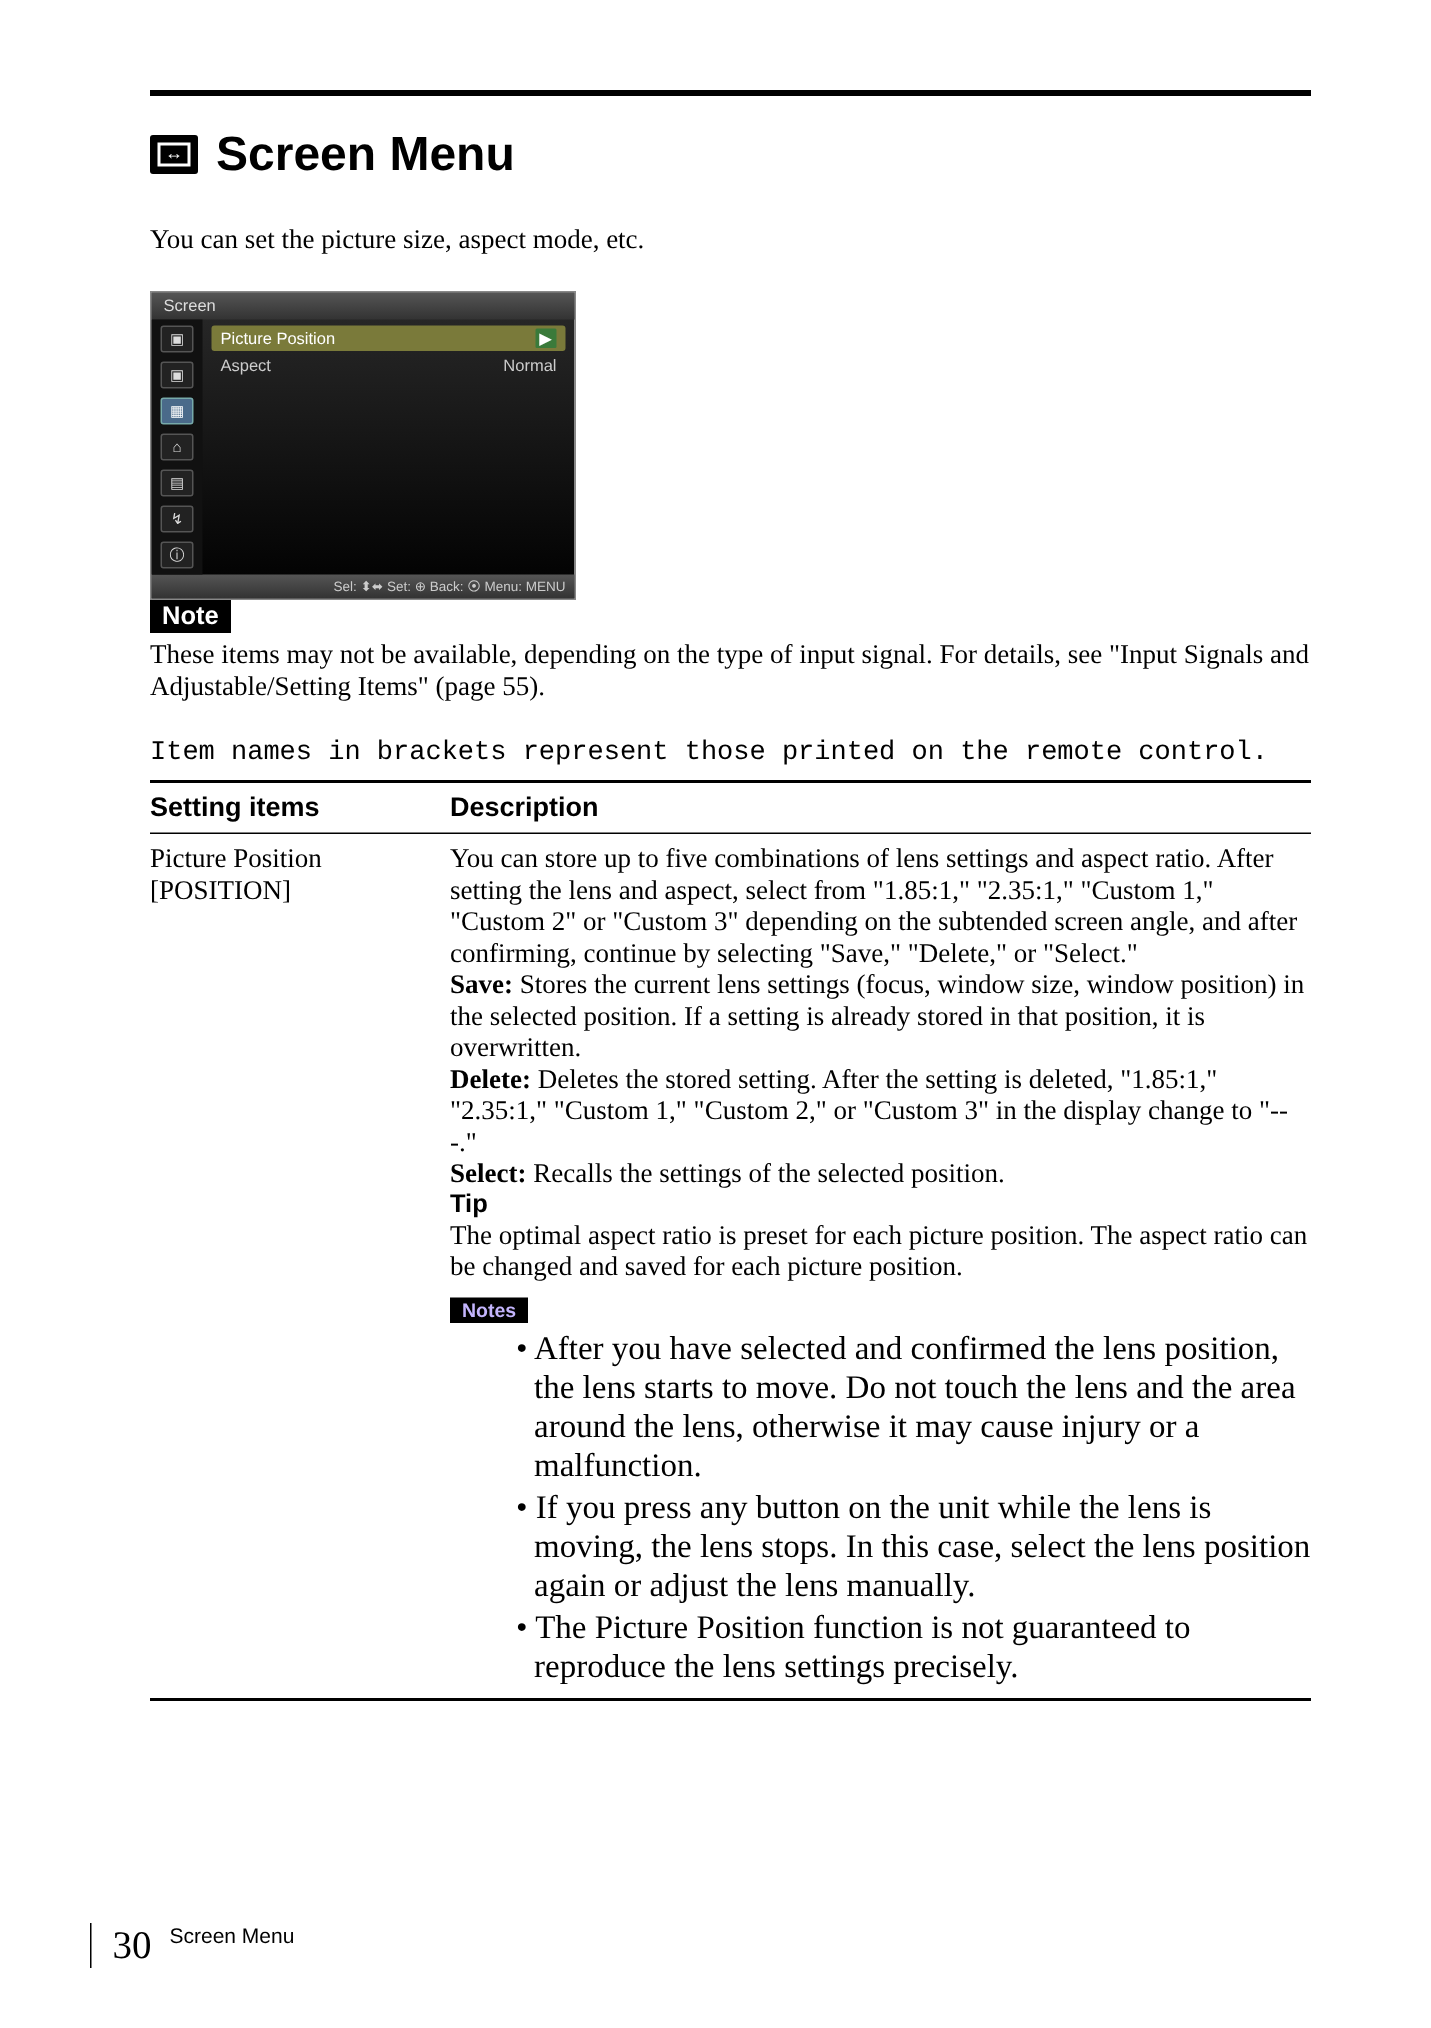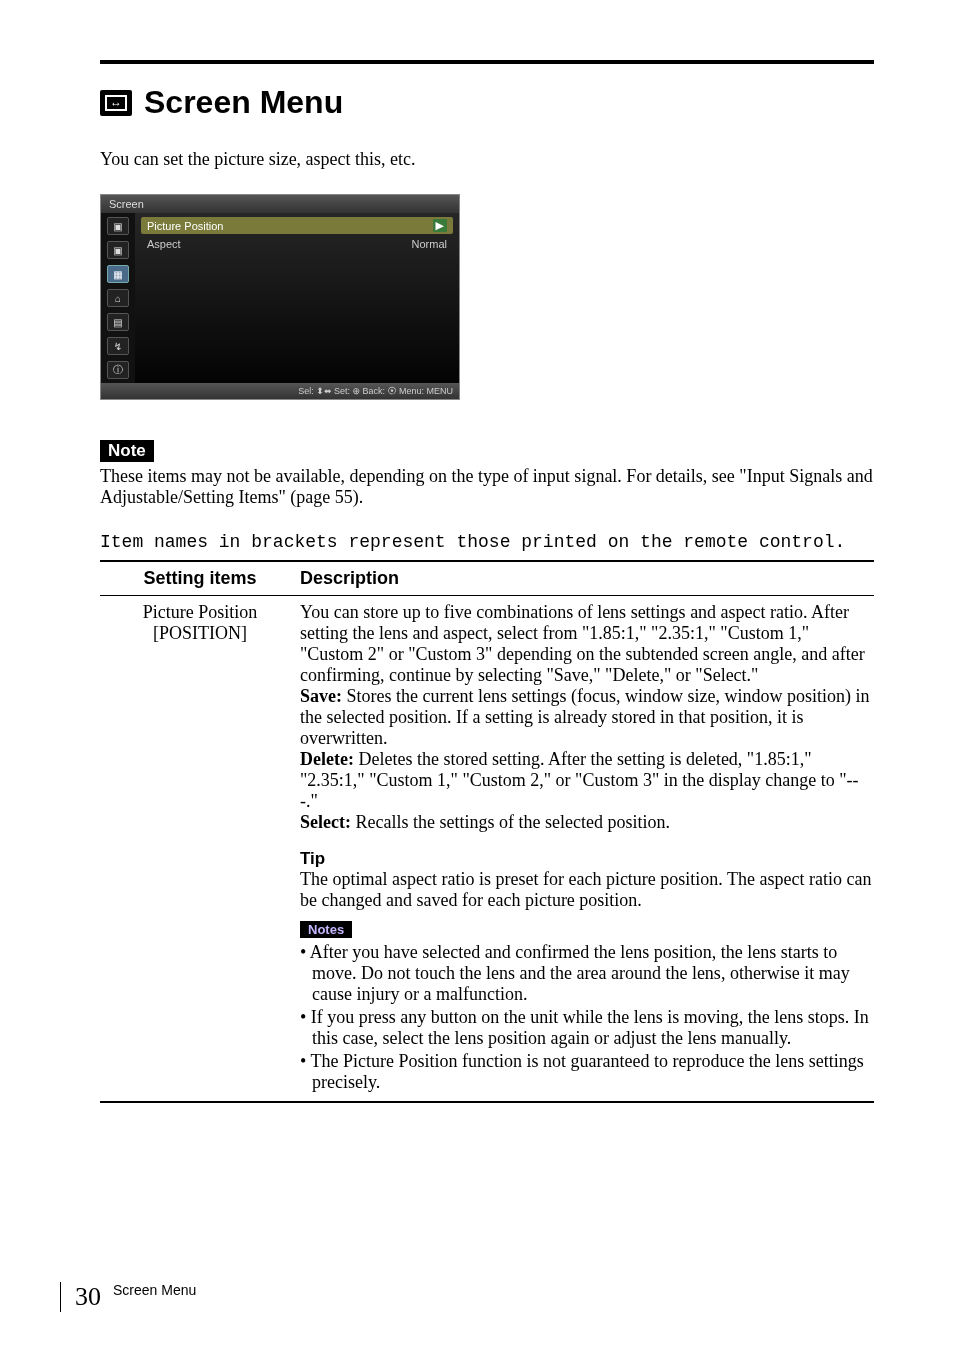--- a/index.html
+++ b/index.html
@@ -51,27 +51,26 @@
       font-family: Arial, Helvetica, sans-serif;
       font-weight: bold;
       font-size: 32px;
     }
     .intro {
       font-size: 18px;
       margin-bottom: 24px;
     }
     
     .osd {
-      width: 360px;
+      width: 284px;
       border: 1px solid #888;
       background: linear-gradient(#2a2a2a, #000);
       color: #ccc;
       font-family: Arial, Helvetica, sans-serif;
       font-size: 11px;
-      margin-bottom: 40px;
     }
     .osd-titlebar {
       background: linear-gradient(#555,#333);
       color: #ddd;
       padding: 3px 8px;
       font-size: 11px;
     }
     .osd-body {
       display: flex;
       min-height: 170px;
@@ -153,51 +152,51 @@
     .st-head {
       display: flex;
       border-bottom: 1px solid #000;
       padding: 6px 0;
     }
     .st-h1, .st-h2 {
       font-family: Arial, Helvetica, sans-serif;
       font-weight: bold;
       font-size: 17px;
     }
-    .st-col1 { width: 200px; flex-shrink: 0; font-size: 18px; text-align: center; }
+    .st-col1 { width: 200px; flex-shrink: 0; font-size: 18px; }
     .st-col2 { flex: 1; font-size: 18px; }
     .st-row {
       display: flex;
       padding: 6px 0;
     }
     .desc-p { margin-bottom: 0; }
     .tip-head {
       font-family: Arial, Helvetica, sans-serif;
       font-weight: bold;
       font-size: 17px;
-      margin-top: 16px;
     }
     .notes-badge {
       background: #000;
       color: #c4b5fd;
       font-family: Arial, Helvetica, sans-serif;
       font-weight: bold;
       font-size: 13px;
       padding: 1px 8px;
       display: inline-block;
       margin-top: 10px;
       margin-bottom: 4px;
     }
     .bullets { padding-left: 0; }
     .bullets li {
       list-style: none;
       text-indent: -12px;
       padding-left: 12px;
-      font-size: 18px;
+      font-size: 22px;
       margin-bottom: 2px;
+      margin-left: 44px;
     }
     .page-footer {
       position: absolute;
       bottom: 40px;
       left: 60px;
       display: flex;
       align-items: flex-start;
       gap: 12px;
       border-left: 1px solid #000;
       padding-left: 14px;
@@ -213,21 +212,21 @@
 </head>
 <body>
 
 <div class="top-rule"></div>
 
 <div class="title-row">
   <span class="title-icon"></span>
   <h1>Screen Menu</h1>
 </div>
 
-<p class="intro">You can set the picture size, aspect this, etc.</p>
+<p class="intro">You can set the picture size, aspect mode, etc.</p>
 
 <div class="osd">
   <div class="osd-titlebar">Screen</div>
   <div class="osd-body">
     <div class="osd-side">
       <div class="osd-side-icon">▣</div>
       <div class="osd-side-icon">▣</div>
       <div class="osd-side-icon sel">▦</div>
       <div class="osd-side-icon">⌂</div>
       <div class="osd-side-icon">▤</div>

